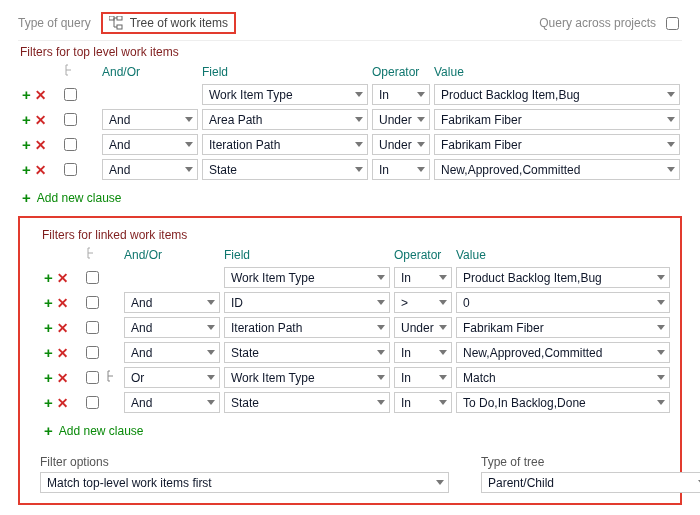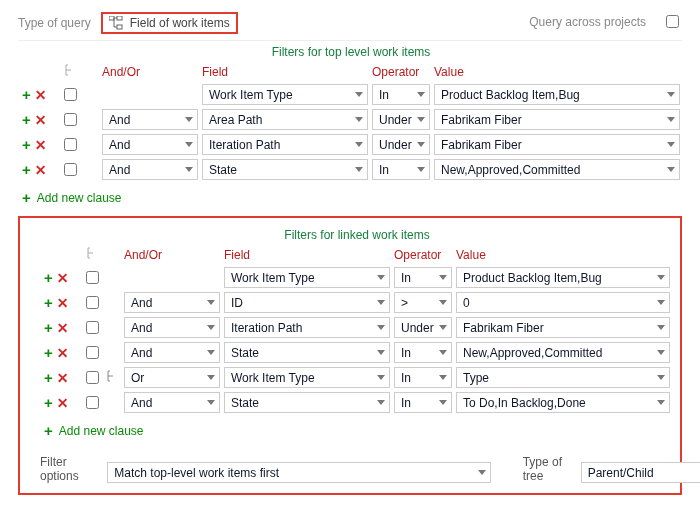--- a/index.html
+++ b/index.html
@@ -7,45 +7,45 @@
     margin: 0;
     padding: 12px 18px;
     font-family: "Segoe UI", Arial, sans-serif;
     font-size: 12px;
     color: #555;
     background: #fff;
     width: 700px;
   }
   .header-row {
     display: flex;
-    align-items: flex-start;
+    align-items: center;
     justify-content: space-between;
     border-bottom: 1px solid #eee;
     padding-bottom: 6px;
     margin-bottom: 4px;
   }
   .header-left { display: flex; align-items: center; gap: 10px; }
   .type-label { color: #888; font-size: 12px; }
   .selector {
     display: inline-flex;
     align-items: center;
     gap: 5px;
     border: 2px solid #e23b2e;
     padding: 2px 6px;
     cursor: pointer;
     color: #444;
   }
   .selector svg { display: block; }
-  .header-right { display: flex; align-items: center; gap: 16px; color: #888; }
+  .header-right { display: flex; align-items: center; gap: 6px; color: #888; }
   input[type=checkbox] { width: 13px; height: 13px; }
-  .section-title { color: #15803d; margin: 4px 0 2px 2px; text-align: center; }
+  .section-title { color: #7f1d1d; margin: 4px 0 2px 2px; }
   .table { display: table; width: 100%; border-collapse: separate; border-spacing: 0 2px; }
   .row { display: table-row; }
   .cell { display: table-cell; vertical-align: middle; padding: 1px 2px; }
-  .head .cell { color: #b91c1c; font-weight: normal; padding-bottom: 2px; }
+  .head .cell { color: #0f766e; font-weight: normal; padding-bottom: 2px; }
   .col-act { width: 40px; white-space: nowrap; }
   .col-chk { width: 22px; text-align: center; }
   .col-grp { width: 18px; }
   .col-andor { width: 100px; }
   .col-field { width: 170px; }
   .col-op { width: 62px; }
   .col-val { }
   .plus { color: #0a8a0a; font-weight: bold; font-size: 15px; cursor: pointer; padding: 0 2px; }
   .del  { color: #d02828; font-weight: bold; font-size: 14px; cursor: pointer; padding: 0 2px; }
   .grp-icon { display: inline-flex; align-items: center; justify-content: center; color: #888; }
@@ -73,21 +73,21 @@
     gap: 4px;
     color: #0a8a0a;
     margin: 6px 0 10px 2px;
     cursor: pointer;
   }
   .linked-box {
     border: 2px solid #e23b2e;
     padding: 6px 8px 10px 20px;
   }
   .opts-row { display: flex; gap: 32px; margin-top: 6px; }
-  .opts-col { display: flex; flex-direction: row; gap: 3px; align-items: flex-end; }
+  .opts-col { display: flex; flex-direction: column; gap: 3px; }
   .opts-col .sel { width: 409px; }
   .opts-col.narrow .sel { width: 230px; gap: 48px; }
 </style>
 </head>
 <body>
 
 
 
 
 <div class="header-row">
@@ -95,21 +95,21 @@
     <span class="type-label">Type of query</span>
     <span class="selector">
       <span>
         <svg width="16" height="14" viewBox="0 0 16 14">
           <rect x="0" y="0" width="5" height="4" fill="none" stroke="#666"></rect>
           <rect x="8" y="0" width="5" height="4" fill="none" stroke="#666"></rect>
           <rect x="8" y="9" width="5" height="4" fill="none" stroke="#666"></rect>
           <path d="M5 2 H8 M5 2 V11 H8" fill="none" stroke="#666"></path>
         </svg>
       </span>
-      <span>Field of work items</span>
+      <span>Tree of work items</span>
     </span>
   </div>
   <div class="header-right">
     <span>Query across projects</span>
     <input type="checkbox" style="">
   </div>
 </div>
 
 
 <div class="section-title">Filters for top level work items</div>
@@ -398,21 +398,21 @@
           </div>
         </div>
         <div class="cell col-op">
           <div class="sel">
             <span>In</span>
             <span class="chev"></span>
           </div>
         </div>
         <div class="cell col-val">
           <div class="sel">
-            <span>Type</span>
+            <span>Match</span>
             <span class="chev"></span>
           </div>
         </div>
       </div>
       <div class="row">
         <div class="cell col-act"><span class="plus">+</span><span class="del">✕</span></div>
         <div class="cell col-chk"><input type="checkbox" style=""></div>
         <div class="cell col-grp"></div>
         <div class="cell col-andor">
           <div class="sel">

